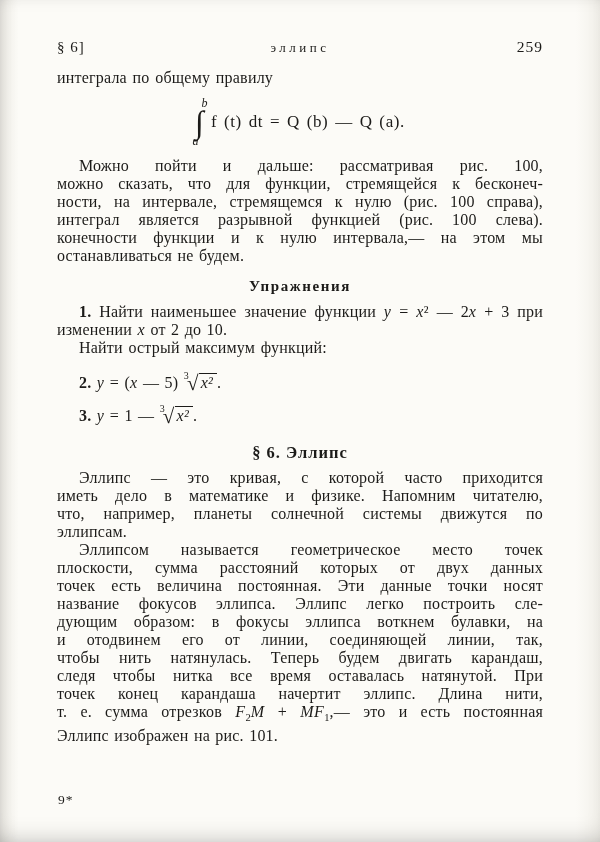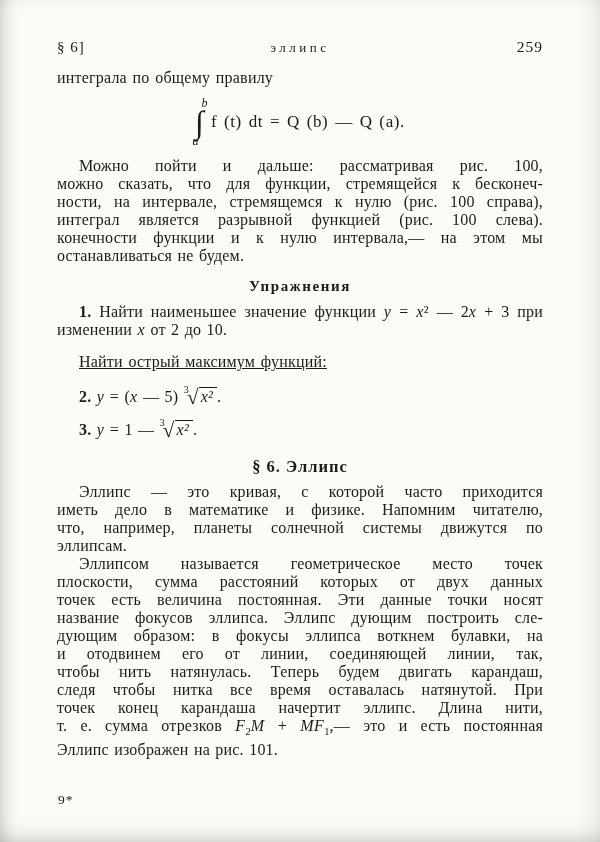--- a/index.html
+++ b/index.html
@@ -106,21 +106,21 @@
       <div class="tline last"><span>останавливаться не будем.</span></div>
     </div>
 
   <div class="h-exercises">Упражнения</div>
 
   <div class="para indent mt8">
       <div class="tline"><span class="seg-b">1. </span><span>Найти наименьшее значение функции </span><span class="seg-i">y</span><span> = </span><span class="seg-i">x</span><span>² — 2</span><span class="seg-i">x</span><span> + 3 при</span></div>
       <div class="tline last"><span>изменении </span><span class="seg-i">x</span><span> от 2 до 10.</span></div>
     </div>
 
-  <div class="intro-line" style="margin-top:14px;text-indent:22px;text-decoration:underline;">Найти острый максимум функций:</div>
+  <div class="intro-line" style="margin-top:0;text-indent:22px;">Найти острый максимум функций:</div>
 
   <div class="para indent exline noj mt6">
       <div class="tline last"><span class="seg-b">2. </span><span class="seg-i">y</span><span> = (</span><span class="seg-i">x</span><span> — 5) </span><span class="seg-idx">3</span><span class="seg-sign">√</span><span class="seg-over">x²</span><span>.</span></div>
     </div>
   <div class="para indent exline noj">
       <div class="tline last"><span class="seg-b">3. </span><span class="seg-i">y</span><span> = 1 — </span><span class="seg-idx">3</span><span class="seg-sign">√</span><span class="seg-over">x²</span><span>.</span></div>
     </div>
 
   <div class="h-section">§ 6. Эллипс</div>
 
@@ -128,21 +128,21 @@
       <div class="tline"><span>Эллипс — это кривая, с которой часто приходится</span></div>
       <div class="tline"><span>иметь дело в математике и физике. Напомним читателю,</span></div>
       <div class="tline"><span>что, например, планеты солнечной системы движутся по</span></div>
       <div class="tline last"><span>эллипсам.</span></div>
     </div>
 
   <div class="para indent">
       <div class="tline"><span>Эллипсом называется геометрическое место точек</span></div>
       <div class="tline"><span>плоскости, сумма расстояний которых от двух данных</span></div>
       <div class="tline"><span>точек есть величина постоянная. Эти данные точки носят</span></div>
-      <div class="tline"><span>название фокусов эллипса. Эллипс дующим построить сле-</span></div>
+      <div class="tline"><span>название фокусов эллипса. Эллипс легко построить сле-</span></div>
       <div class="tline"><span>дующим образом: в фокусы эллипса воткнем булавки, на</span></div>
       <div class="tline"><span>и отодвинем его от линии, соединяющей линии, так,</span></div>
       <div class="tline"><span>чтобы нить натянулась. Теперь будем двигать карандаш,</span></div>
       <div class="tline"><span>следя чтобы нитка все время оставалась натянутой. При</span></div>
       <div class="tline"><span>точек конец карандаша начертит эллипс. Длина нити,</span></div>
       <div class="tline"><span>т. е. сумма отрезков </span><span class="seg-i">F</span><span class="seg-sub">2</span><span class="seg-i">M</span><span> + </span><span class="seg-i">MF</span><span class="seg-sub">1</span><span>,— это и есть постоянная</span></div>
       <div class="tline last"><span>Эллипс изображен на рис. 101.</span></div>
     </div>
 
   <div class="footer">9*</div>

